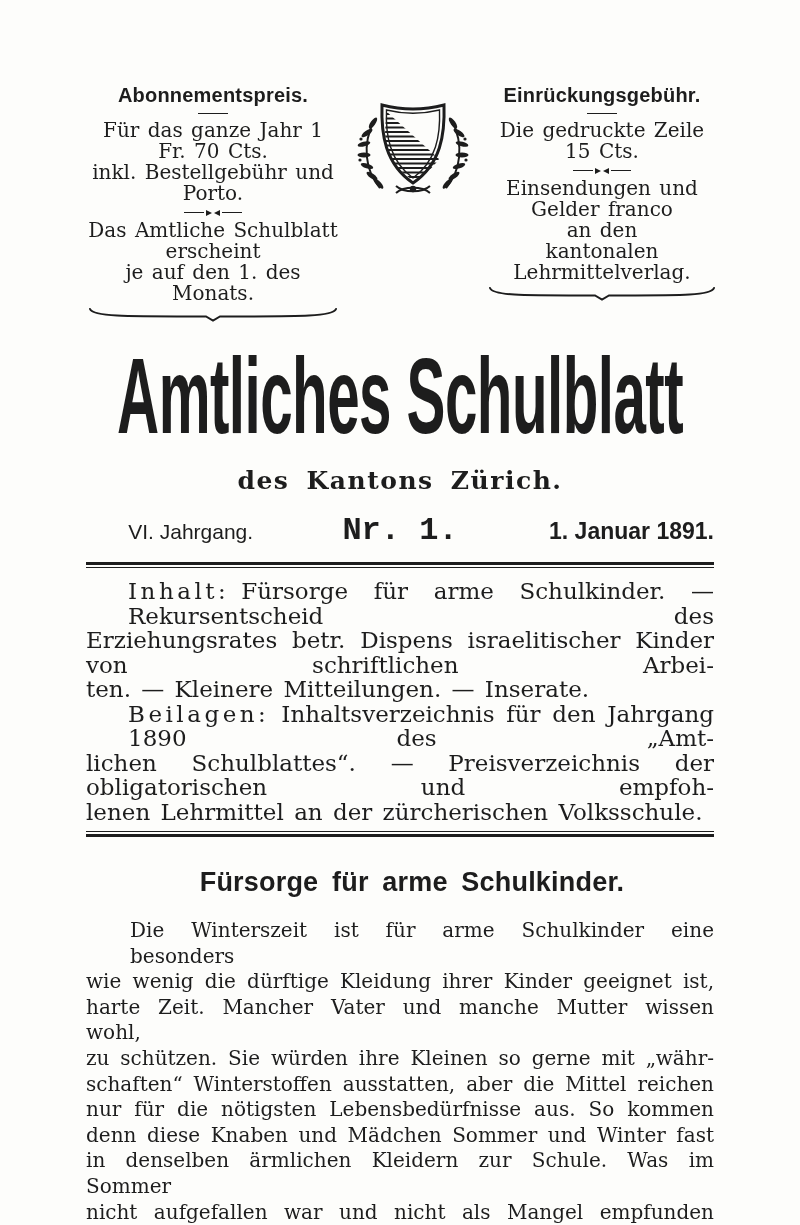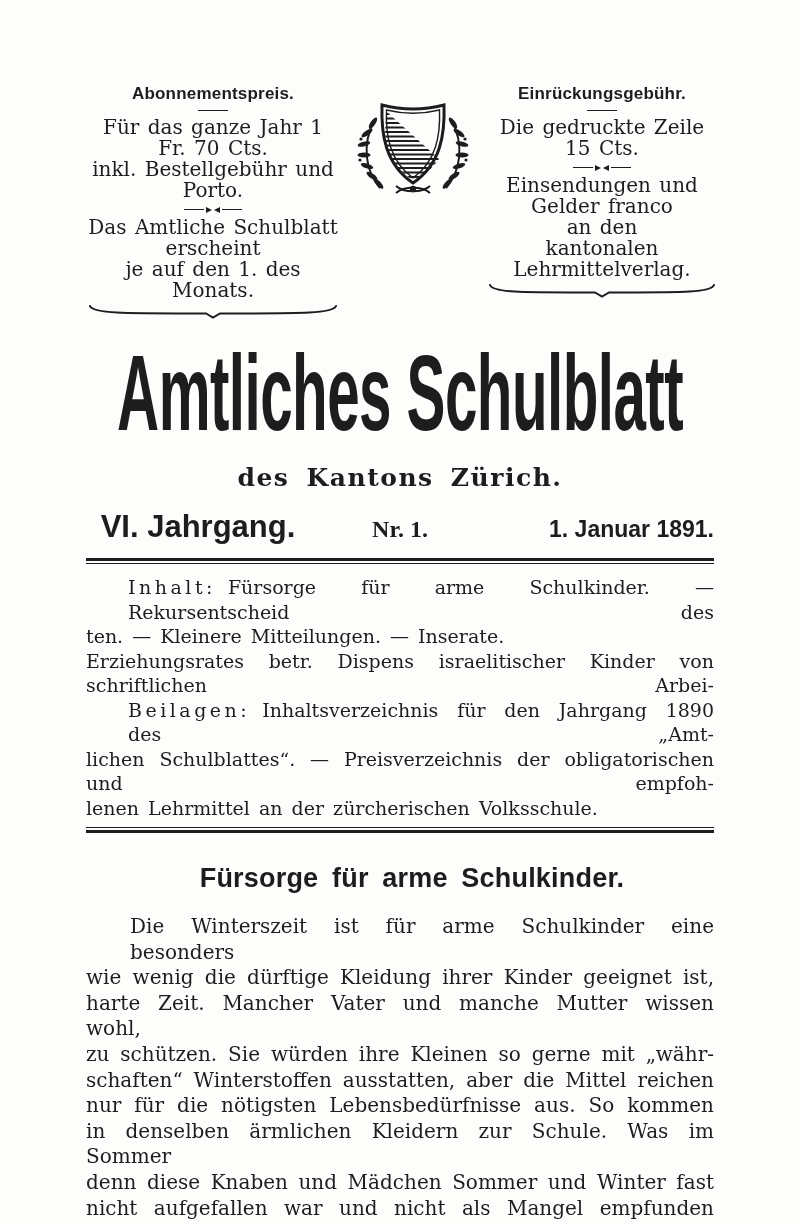--- a/index.html
+++ b/index.html
@@ -8,54 +8,54 @@
     background:#fdfdfb; color:#1d1d1d; overflow:hidden;
     font-family:"DejaVu Serif", serif;
   }
   
   .masthead { display:flex; justify-content:space-between; align-items:flex-start;
               padding:84px 82px 0 86px; }
   .mast-col { text-align:center; }
   .mast-left  { width:254px; }
   .mast-right { width:232px; }
   .mast-heading { font-family:"Liberation Sans", sans-serif; font-weight:bold;
-                  font-size:17px; letter-spacing:0.2px; }
+                  font-size:20px; letter-spacing:0.2px; }
   .mast-rule { width:30px; border-top:1.6px solid #1d1d1d; margin:6px auto 6px; }
   .mast-text { font-size:20px; line-height:21px; word-spacing:2px; }
   .ornament { display:flex; align-items:center; justify-content:center; gap:2px;
               margin:4px 0 3px; height:9px; }
   .orn-line { width:20px; border-top:1.4px solid #1d1d1d; }
   .tri-r { width:0; height:0; border-top:3.5px solid transparent;
            border-bottom:3.5px solid transparent; border-left:6px solid #1d1d1d; }
   .tri-l { width:0; height:0; border-top:3.5px solid transparent;
            border-bottom:3.5px solid transparent; border-right:6px solid #1d1d1d; }
   .brace { margin-top:3px; }
   .mast-emblem { padding-top:8px; }
   
   .title-wrap { display:flex; justify-content:center; align-items:center;
                 height:112px; margin-top:14px; }
   .masthead-title { font-family:"Liberation Sans", sans-serif; font-weight:bold;
            font-size:108px; line-height:1; white-space:nowrap;
            transform:scaleX(0.54); letter-spacing:-1px; }
   .subtitle { text-align:center; font-family:"DejaVu Serif", serif; font-weight:600;
               font-size:25px; letter-spacing:1.5px; word-spacing:7px; margin-top:14px; }
   .issue-row { display:flex; align-items:baseline; padding:0 86px; margin-top:17px; }
-  .issue-vol  { flex:1; text-align:right;  font-family:"Liberation Sans", sans-serif;
-                font-weight:bold; font-size:31px; }
-  .issue-num  { flex:1; text-align:center; font-family:Liberation Serif, serif;
-                font-weight:600; font-size:24px; }
+  .issue-vol  { flex:1; text-align:center;  font-family:"Liberation Sans", sans-serif;
+                font-weight:normal; font-size:21px; }
+  .issue-num  { flex:1; text-align:center; font-family:Liberation Mono, monospace;
+                font-weight:600; font-size:32px; }
   .issue-date { flex:1; text-align:right; font-family:"Liberation Sans", sans-serif;
                 font-weight:bold; font-size:23px; }
   
   .rule-thick-thin { margin:13px 86px 0; height:2px;
                      border-top:3.5px solid #1d1d1d; border-bottom:1.5px solid #1d1d1d; }
   .rule-thin-thick { margin:7px 86px 0; height:2px;
                      border-top:1.5px solid #1d1d1d; border-bottom:3.5px solid #1d1d1d; }
   
-  .contents { margin:11px 86px 0; font-size:19px; line-height:24.5px; word-spacing:3px; }
+  .contents { margin:11px 86px 0; font-size:23px; line-height:24.5px; word-spacing:3px; }
   .jline { text-align:justify; text-align-last:justify; }
   .jline.lastline { text-align-last:left; }
   .indent1 { padding-left:42px; }
   .spread { letter-spacing:3.5px; margin-right:12px; }
   
   .article-heading { margin-top:30px; text-align:center;
                      font-family:"Liberation Sans", sans-serif; font-weight:bold;
                      font-size:27px; word-spacing:6px; letter-spacing:0.2px;padding-left:24px; }
   .article-body { margin:20px 86px 0; font-size:20px; line-height:25.6px; word-spacing:3px; }
   .article-body .bline { text-align:justify; text-align-last:justify; }
@@ -185,39 +185,39 @@
     <div class="issue-num">Nr. 1.</div>
     <div class="issue-date">1. Januar 1891.</div>
   </div>
 
   <div class="rule-thick-thin"></div>
 
   <div class="contents">
     <div class="jline indent1">
       <span class="spread">Inhalt:</span><span>Fürsorge für arme Schulkinder. — Rekursentscheid des</span>
     </div>
+    <div class="jline">Erziehungsrates betr. Dispens israelitischer Kinder von schriftlichen Arbei-</div>
     <div class="jline lastline">ten. — Kleinere Mitteilungen. — Inserate.</div>
-    <div class="jline">Erziehungsrates betr. Dispens israelitischer Kinder von schriftlichen Arbei-</div>
     <div class="jline indent1">
       <span class="spread">Beilagen:</span><span>Inhaltsverzeichnis für den Jahrgang 1890 des „Amt-</span>
     </div>
     <div class="jline">lichen Schulblattes“. — Preisverzeichnis der obligatorischen und empfoh-</div>
     <div class="jline lastline">lenen Lehrmittel an der zürcherischen Volksschule.</div>
   </div>
 
   <div class="rule-thin-thick"></div>
 
   <div class="article-heading">Fürsorge für arme Schulkinder.</div>
 
   <div class="article-body">
     <div class="bline first">Die Winterszeit ist für arme Schulkinder eine besonders</div>
     <div class="bline">wie wenig die dürftige Kleidung ihrer Kinder geeignet ist,</div>
     <div class="bline">harte Zeit.  Mancher Vater und manche Mutter wissen wohl,</div>
     <div class="bline">zu schützen.  Sie würden ihre Kleinen so gerne mit „währ-</div>
     <div class="bline">schaften“ Winterstoffen ausstatten, aber die Mittel reichen</div>
     <div class="bline">nur für die nötigsten Lebensbedürfnisse aus.  So kommen</div>
+    <div class="bline">denn diese Knaben und Mädchen Sommer und Winter fast</div>
     <div class="bline">in denselben ärmlichen Kleidern zur Schule.  Was im Sommer</div>
-    <div class="bline">denn diese Knaben und Mädchen Sommer und Winter fast</div>
     <div class="bline">nicht aufgefallen war und nicht als Mangel empfunden wurde,</div>
 
   </div>
 
 </div>
 
 </body></html>

